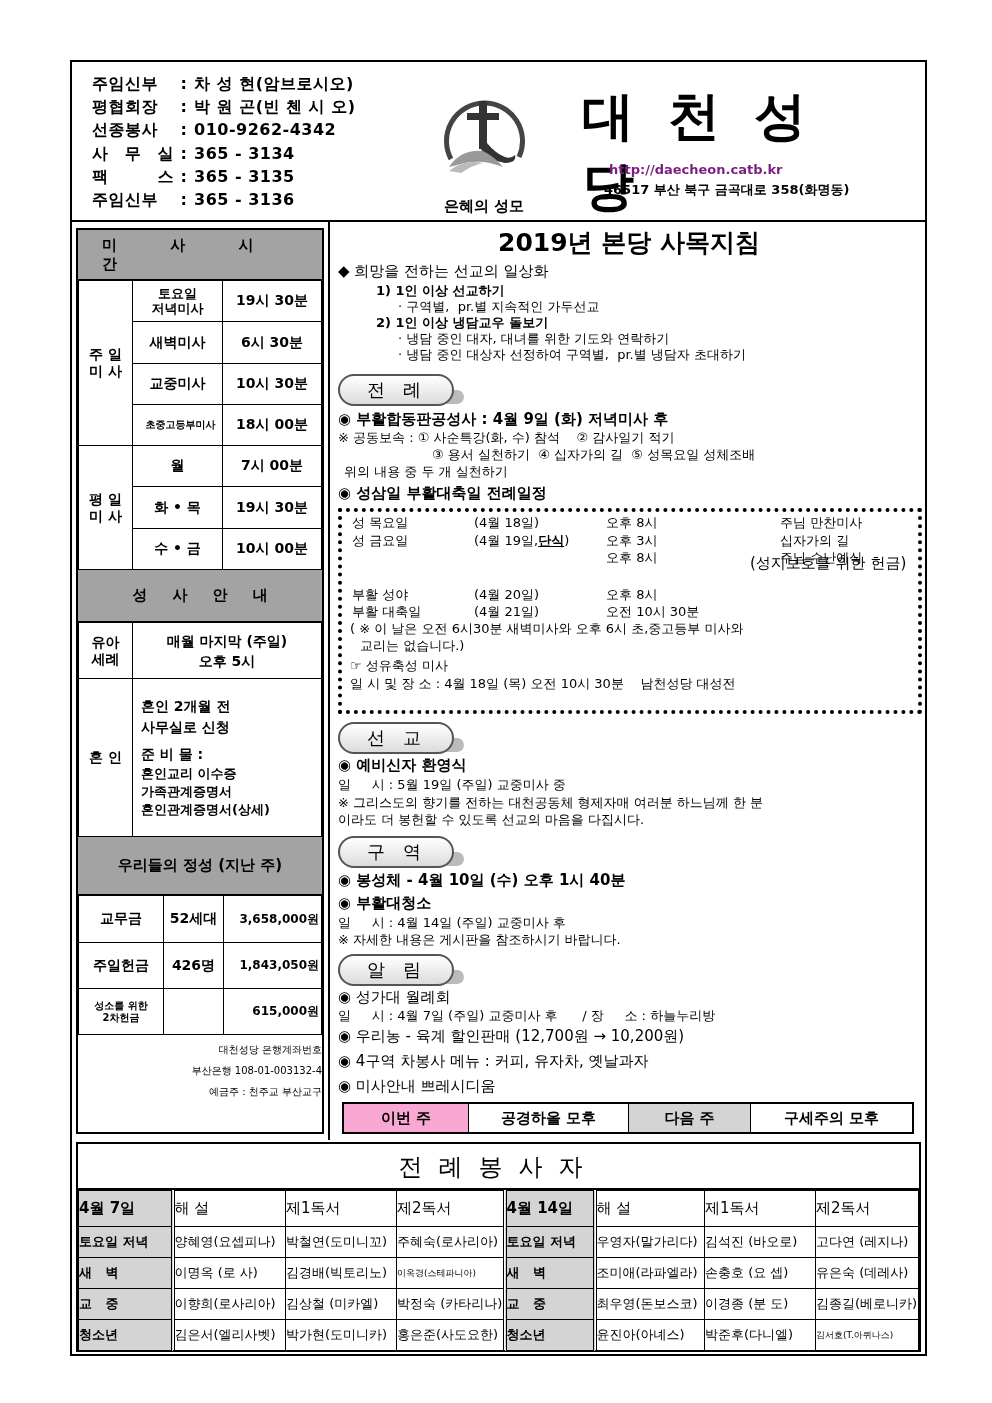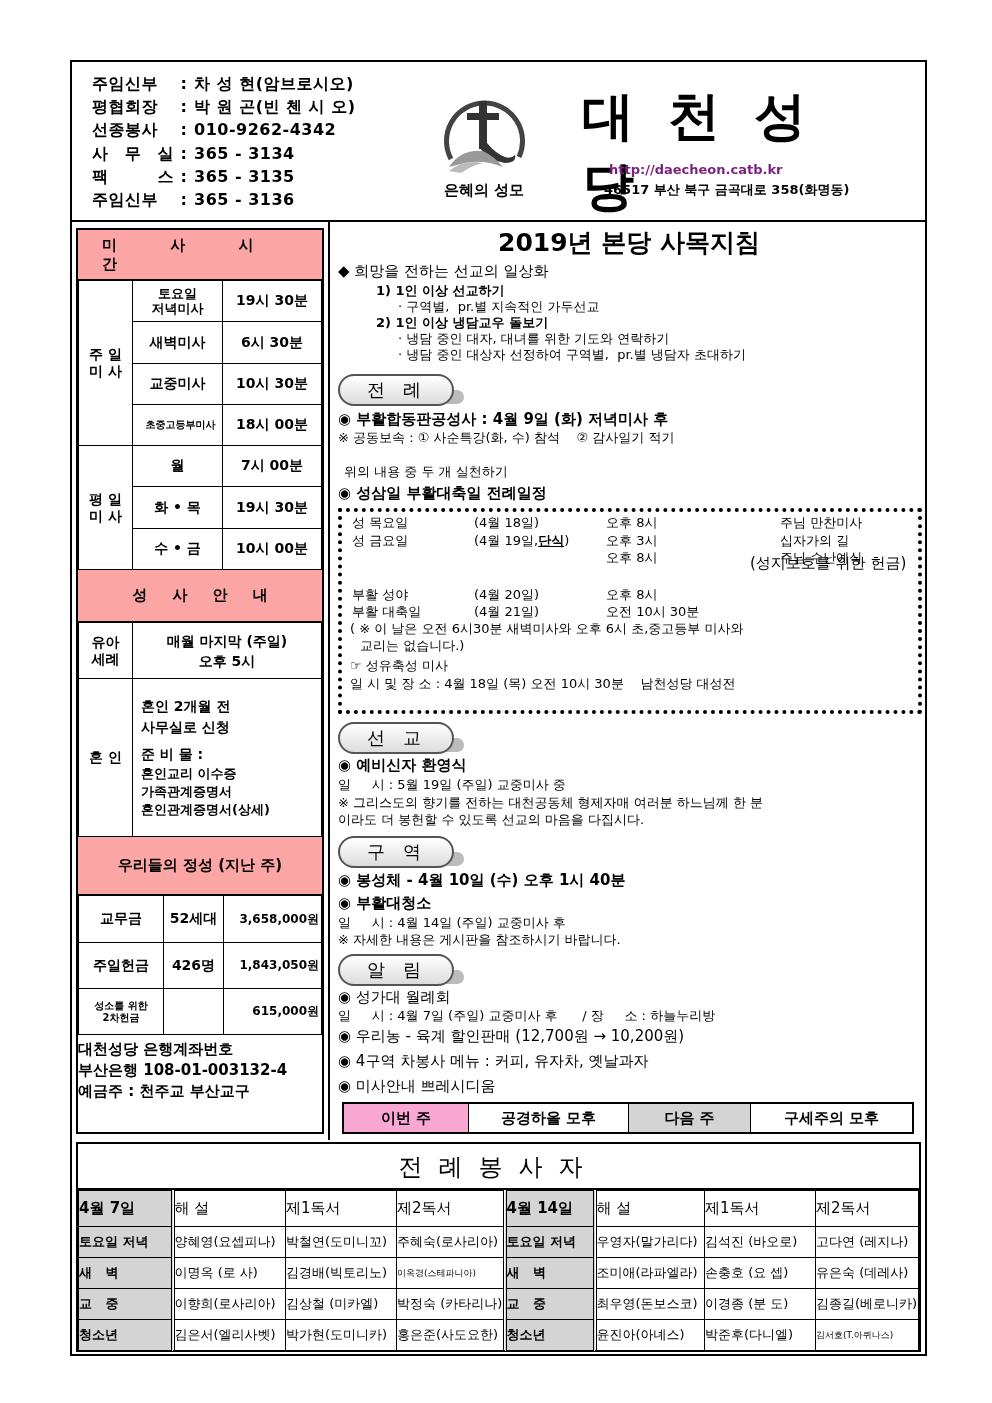--- a/index.html
+++ b/index.html
@@ -9,29 +9,29 @@
   .page { position: absolute; left: 70px; top: 60px; width: 857px; height: 1296px; border: 2px solid #000; }
 
   
   .header { position: absolute; left: 0; top: 0; width: 853px; height: 160px; border-bottom: 2px solid #000; }
   .contacts { position: absolute; left: 20px; top: 10px; font-family: "DejaVu Sans", sans-serif; font-weight: bold; font-size: 16px; line-height: 23.2px; letter-spacing: 0.5px; }
   .contacts .row { display: flex; white-space: pre; }
   .contacts .lbl { display: inline-block; width: 82px; text-align: justify; text-align-last: justify; }
   .contacts .sep { display: inline-block; width: 20px; text-align: center; }
   .logo { position: absolute; left: 362px; top: 25px; width: 100px; height: 130px; text-align: center; }
   .logo svg { display: block; margin: 0 auto; }
-  .logo-cap { font-weight: bold; font-size: 15px; margin-top: 2px; }
+  .logo-cap { font-weight: bold; font-size: 15px; margin-top: 18px; }
   .church-name { position: absolute; left: 510px; top: 20px; font-family: "DejaVu Sans", sans-serif; font-weight: bold; font-size: 52px; letter-spacing: 34px; }
   .url { position: absolute; left: 537px; top: 100px; font-size: 13px; font-weight: bold; color: #7b1f7e; }
   .addr { position: absolute; left: 532px; top: 119px; font-size: 13px; font-weight: bold; }
 
   
   .leftcol { position: absolute; left: 4px; top: 166px; width: 248px; height: 906px; border: 2px solid #000; }
   .vdiv { position: absolute; left: 256px; top: 160px; width: 2px; height: 918px; background: #000; }
-  .secthead { background: #fca5a5; border-bottom: 1px solid #000; display: flex; align-items: center; justify-content: center; font-weight: bold; font-size: 15px; }
+  .secthead { background: #a3a3a3; border-bottom: 1px solid #000; display: flex; align-items: center; justify-content: center; font-weight: bold; font-size: 15px; }
   table.lt { border-collapse: collapse; width: 100%; }
   table.lt td { border: 1px solid #000; text-align: center; vertical-align: middle; font-weight: bold; font-size: 14px; }
   .sm { font-size: 10px !important; padding-left: 6px; }
 
   
   .rightcol { position: absolute; left: 262px; top: 164px; width: 590px; height: 912px; font-family: "DejaVu Sans", sans-serif; }
   .maintitle { text-align: center; font-weight: bold; font-size: 25px; margin-top: 0px; height: 34px; line-height: 34px; }
   .line { position: absolute; white-space: pre; }
   .big { font-size: 15px; }
   .med { font-size: 13px; }
@@ -162,21 +162,21 @@
         <td style="font-size:12px;text-align:right;padding-right:2px">1,843,050원</td>
       </tr>
       <tr style="height:46px">
         <td style="font-size:10px;white-space:pre-line;line-height:12px">성소를 위한
 2차헌금</td>
         <td></td>
         <td style="font-size:12px;text-align:right;padding-right:2px">615,000원</td>
       </tr>
     </tbody>
       </table>
-    <div style="text-align:left;font-weight:bold;font-size:15px;line-height:21px;padding-top:4px">
+    <div style="text-align:right;font-weight:normal;font-size:10px;line-height:21px;padding-top:4px">
       <div>대천성당 은행계좌번호</div>
       <div>부산은행 108-01-003132-4</div>
       <div>예금주 : 천주교 부산교구</div>
     </div>
   </div>
 
   <div class="vdiv"></div>
 
   <div class="rightcol">
     <div class="maintitle">2019년 본당 사목지침</div>
@@ -184,20 +184,21 @@
     <div class="line med bold" style="left:42px;top:56px">1) 1인 이상 선교하기</div>
     <div class="line med" style="left:64px;top:72px">· 구역별,  pr.별 지속적인 가두선교</div>
     <div class="line med bold" style="left:42px;top:88px">2) 1인 이상 냉담교우 돌보기</div>
     <div class="line med" style="left:64px;top:104px">· 냉담 중인 대자, 대녀를 위한 기도와 연락하기</div>
     <div class="line med" style="left:64px;top:120px">· 냉담 중인 대상자 선정하여 구역별,  pr.별 냉담자 초대하기</div>
 
     <div class="pill-shadow" style="left:70px;top:164px"></div>
     <div class="pill" style="left:4px;top:148px">전례</div>
     <div class="line big bold" style="left:4px;top:184px">◉ 부활합동판공성사 : 4월 9일 (화) 저녁미사 후</div>
     <div class="line med" style="left:4px;top:203px">※ 공동보속 : ① 사순특강(화, 수) 참석    ② 감사일기 적기</div>
+    <div class="line med" style="left:98px;top:220px">③ 용서 실천하기  ④ 십자가의 길  ⑤ 성목요일 성체조배</div>
     <div class="line med" style="left:10px;top:237px">위의 내용 중 두 개 실천하기</div>
     <div class="line big bold" style="left:4px;top:258px">◉ 성삼일 부활대축일 전례일정</div>
 
     <div class="dotbox">
       <div class="line med" style="left:10px;top:2px">성 목요일</div>
       <div class="line med" style="left:132px;top:2px">(4월 18일)</div>
       <div class="line med" style="left:264px;top:2px">오후 8시</div>
       <div class="line med" style="left:438px;top:2px">주님 만찬미사</div>
 
       <div class="line med" style="left:10px;top:20px">성 금요일</div>

